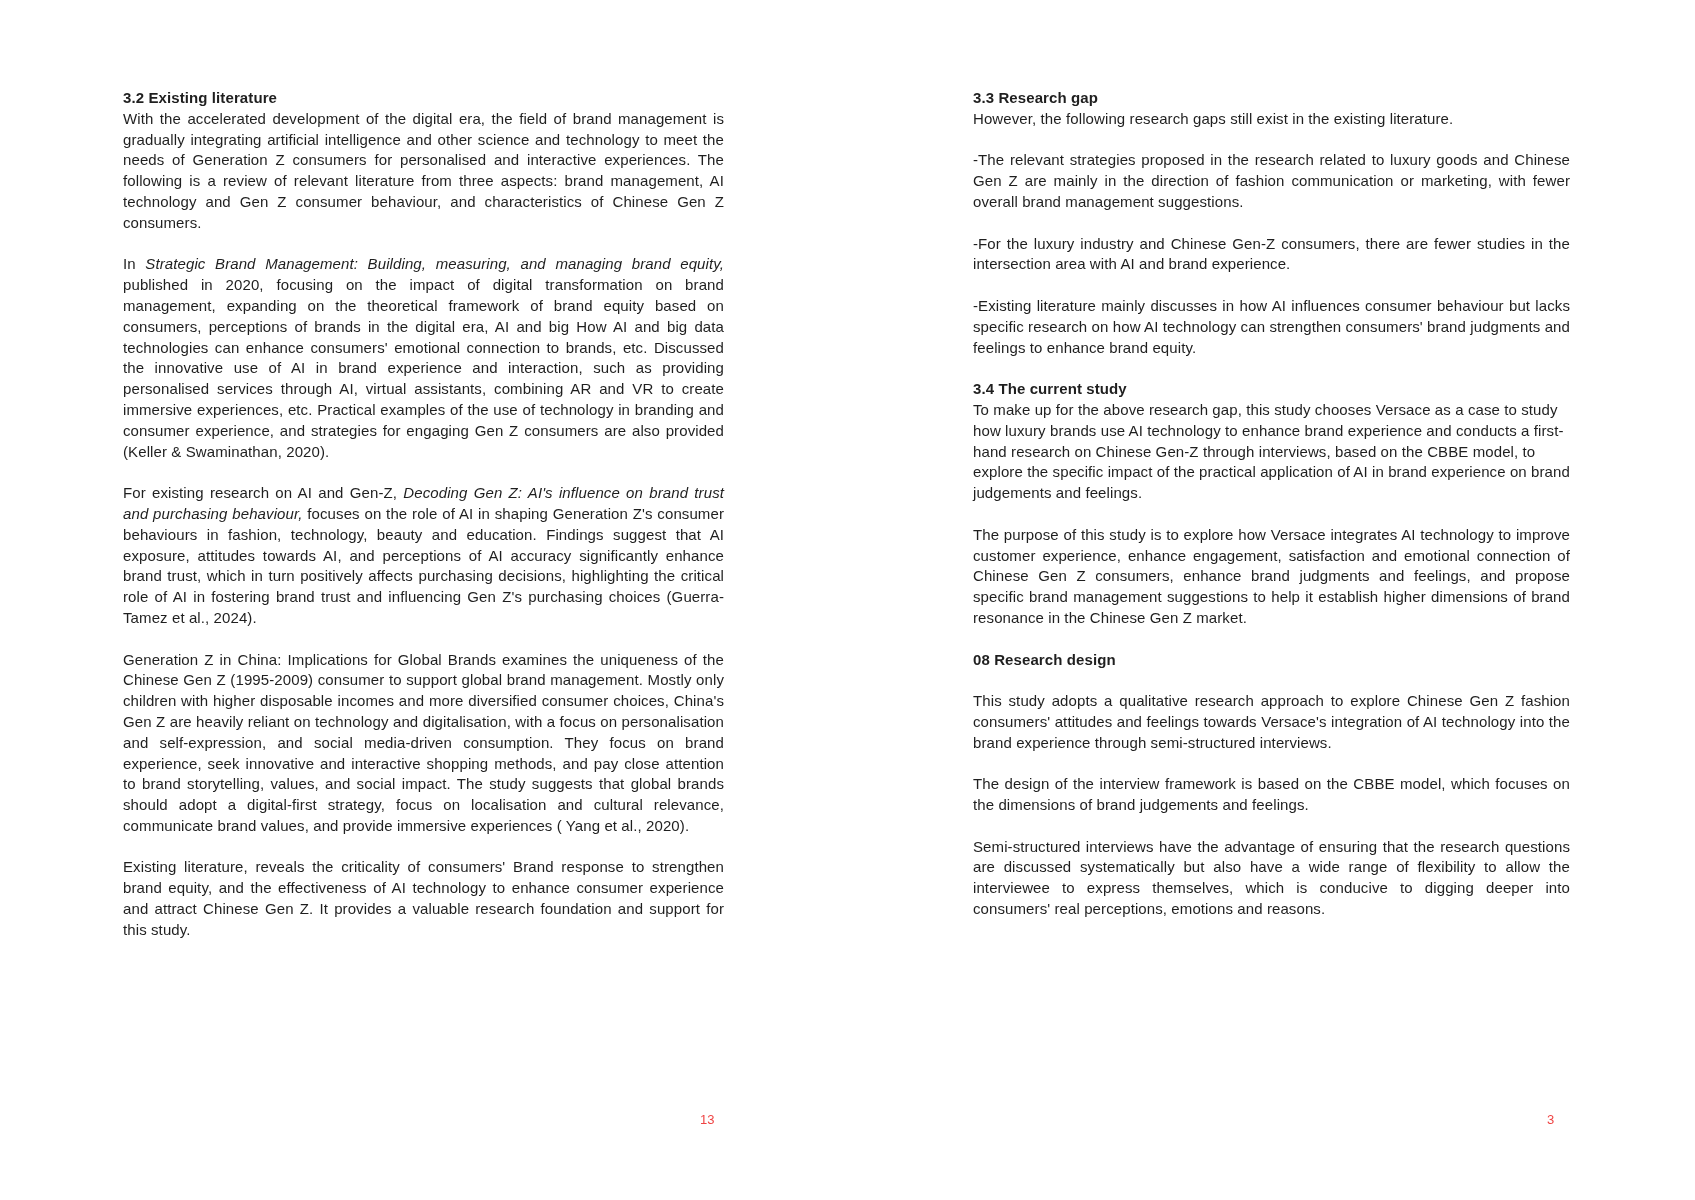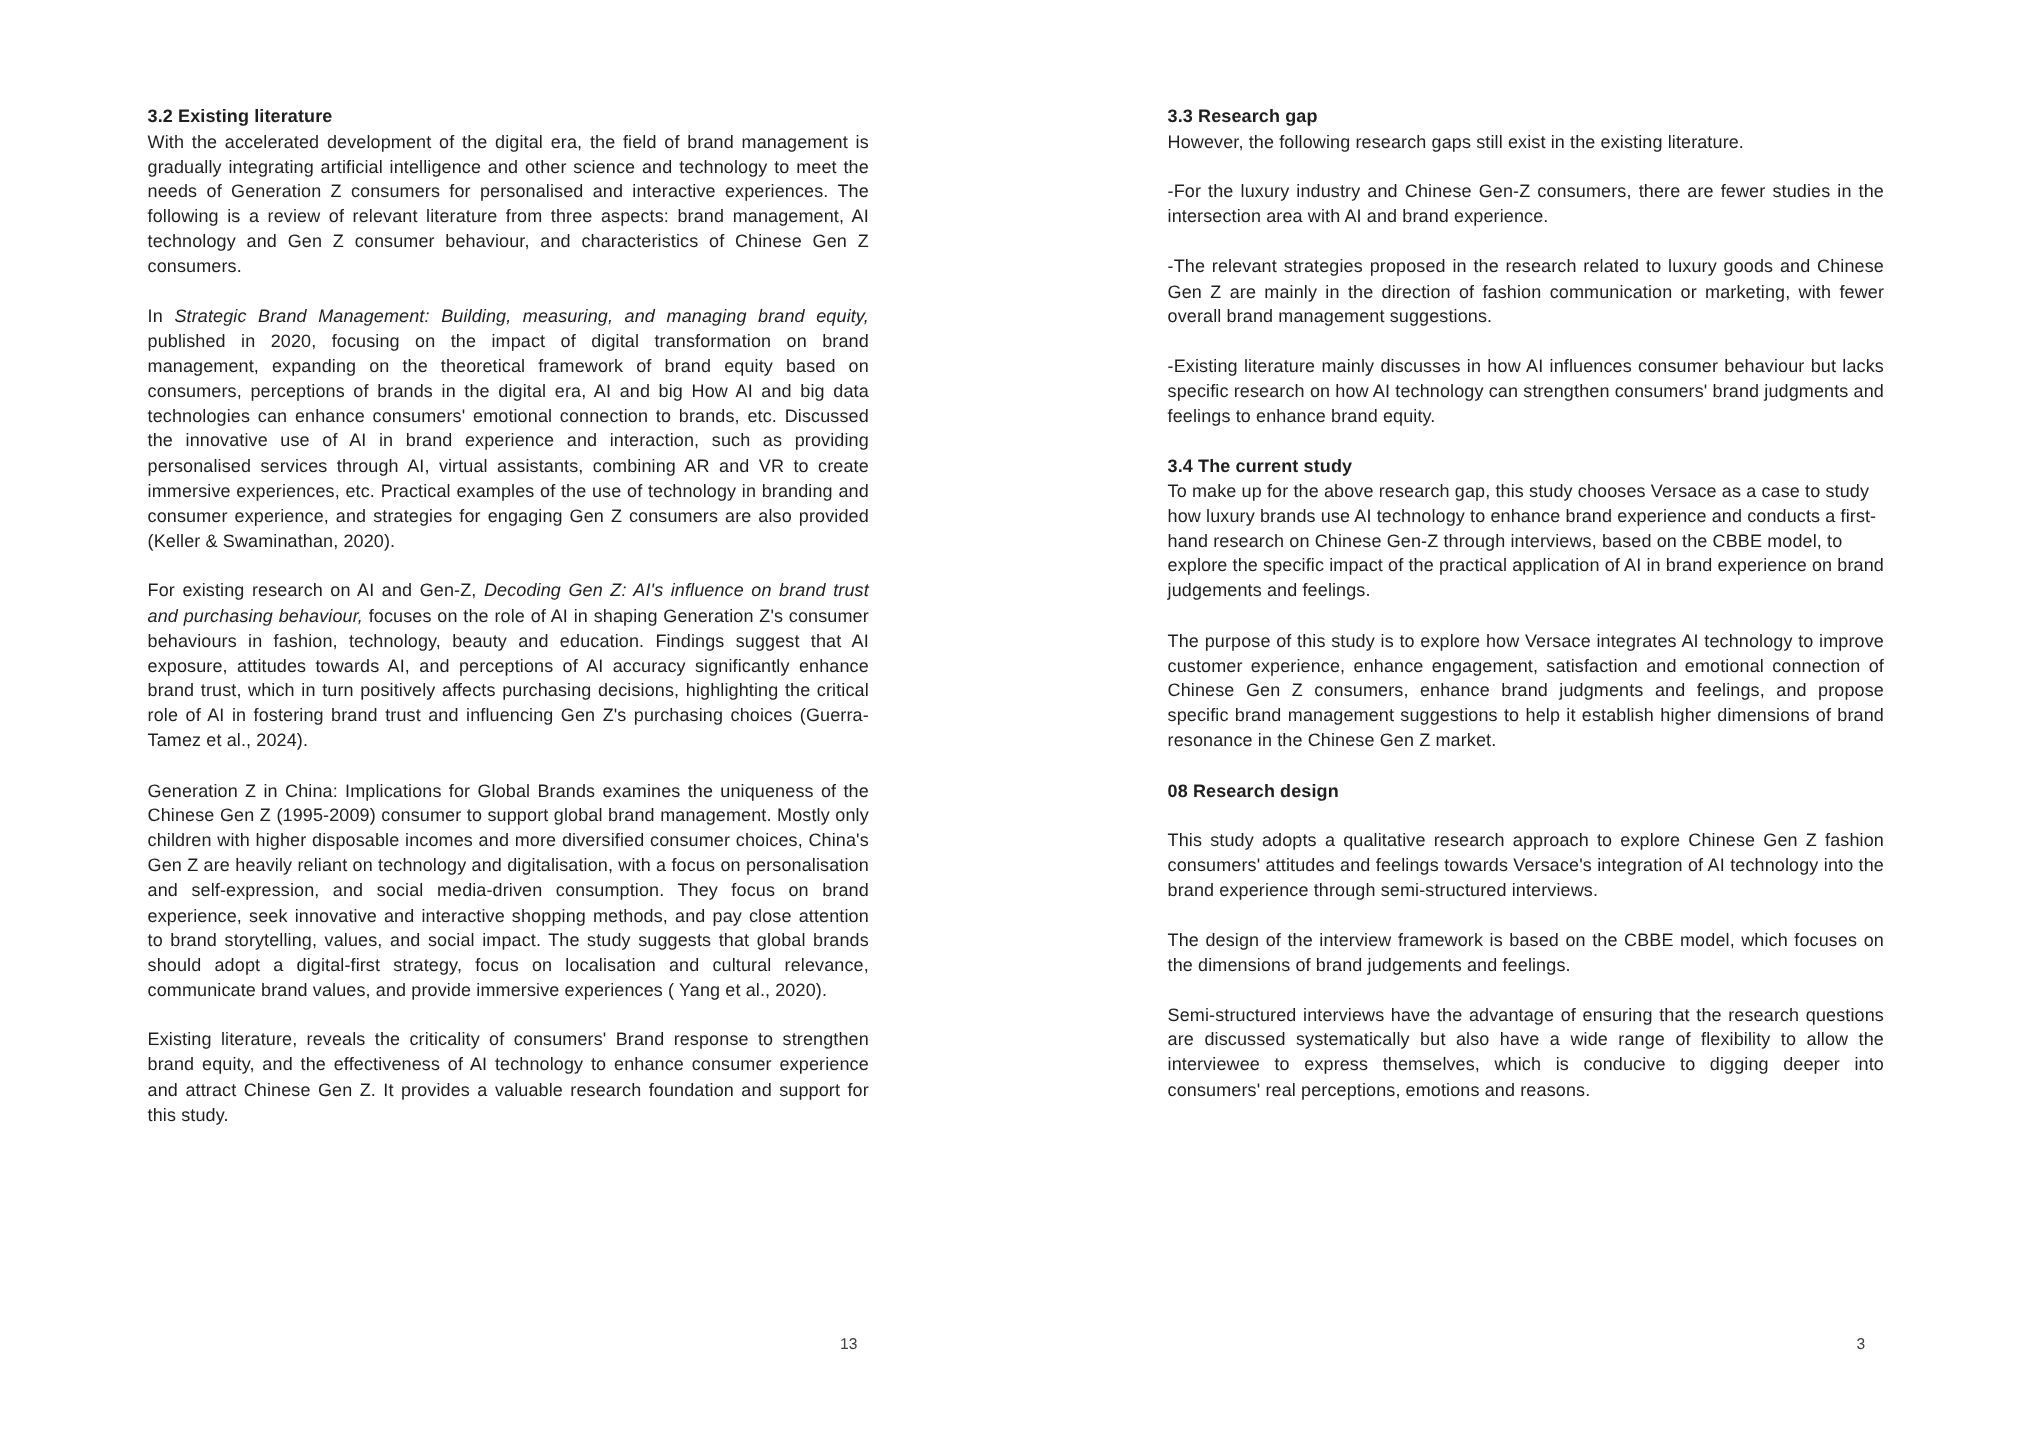--- a/index.html
+++ b/index.html
@@ -46,21 +46,21 @@
     text-align: left;
   }
   .block-heading.gap-after { margin-bottom: 20.8px; }
   .italic { font-style: italic; }
   .page-number {
     position: absolute;
     top: 1112px;
     left: 700px;
     font-size: 13px;
     line-height: 16px;
-    color: #404040;
+    color: #ef4444;
   }
 </style>
 </head>
 <body>
 
 <div class="spread">
   <section class="page page-left">
     <div class="content content-left">
         <div class="block-heading"><span>3.2 Existing literature</span></div>
         <div class="block-paragraph justify"><span>With the accelerated development of the digital era, the field of brand management is gradually integrating artificial intelligence and other science and technology to meet the needs of Generation Z consumers for personalised and interactive experiences. The following is a review of relevant literature from three aspects: brand management, AI technology and Gen Z consumer behaviour, and characteristics of Chinese Gen Z consumers.</span></div>
@@ -68,22 +68,22 @@
         <div class="block-paragraph justify"><span>For existing research on AI and Gen-Z, </span><span class="italic">Decoding Gen Z: AI's influence on brand trust and purchasing behaviour,</span><span> focuses on the role of AI in shaping Generation Z's consumer behaviours in fashion, technology, beauty and education. Findings suggest that AI exposure, attitudes towards AI, and perceptions of AI accuracy significantly enhance brand trust, which in turn positively affects purchasing decisions, highlighting the critical role of AI in fostering brand trust and influencing Gen Z's purchasing choices (Guerra-Tamez et al., 2024).</span></div>
         <div class="block-paragraph justify"><span>Generation Z in China: Implications for Global Brands examines the uniqueness of the Chinese Gen Z (1995-2009) consumer to support global brand management. Mostly only children with higher disposable incomes and more diversified consumer choices, China's Gen Z are heavily reliant on technology and digitalisation, with a focus on personalisation and self-expression, and social media-driven consumption. They focus on brand experience, seek innovative and interactive shopping methods, and pay close attention to brand storytelling, values, and social impact. The study suggests that global brands should adopt a digital-first strategy, focus on localisation and cultural relevance, communicate brand values, and provide immersive experiences ( Yang et al., 2020).</span></div>
         <div class="block-paragraph justify"><span>Existing literature, reveals the criticality of consumers' Brand response to strengthen brand equity, and the effectiveness of AI technology to enhance consumer experience and attract Chinese Gen Z. It provides a valuable research foundation and support for this study.</span></div>
       </div>
     <div class="page-number">13</div>
   </section>
   <section class="page page-right">
     <div class="content content-right">
         <div class="block-heading"><span>3.3 Research gap</span></div>
         <div class="block-paragraph no-justify"><span>However, the following research gaps still exist in the existing literature.</span></div>
+        <div class="block-paragraph justify"><span>-The relevant strategies proposed in the research related to luxury goods and Chinese Gen Z are mainly in the direction of fashion communication or marketing, with fewer overall brand management suggestions.</span></div>
         <div class="block-paragraph justify"><span>-For the luxury industry and Chinese Gen-Z consumers, there are fewer studies in the intersection area with AI and brand experience.</span></div>
-        <div class="block-paragraph justify"><span>-The relevant strategies proposed in the research related to luxury goods and Chinese Gen Z are mainly in the direction of fashion communication or marketing, with fewer overall brand management suggestions.</span></div>
         <div class="block-paragraph justify"><span>-Existing literature mainly discusses in how AI influences consumer behaviour but lacks specific research on how AI technology can strengthen consumers' brand judgments and feelings to enhance brand equity.</span></div>
         <div class="block-heading"><span>3.4 The current study</span></div>
         <div class="block-paragraph no-justify"><span>To make up for the above research gap, this study chooses Versace as a case to study how luxury brands use AI technology to enhance brand experience and conducts a first-hand research on Chinese Gen-Z through interviews, based on the CBBE model, to explore the specific impact of the practical application of AI in brand experience on brand judgements and feelings.</span></div>
         <div class="block-paragraph justify"><span>The purpose of this study is to explore how Versace integrates AI technology to improve customer experience, enhance engagement, satisfaction and emotional connection of Chinese Gen Z consumers, enhance brand judgments and feelings, and propose specific brand management suggestions to help it establish higher dimensions of brand resonance in the Chinese Gen Z market.</span></div>
         <div class="block-heading gap-after"><span>08 Research design</span></div>
         <div class="block-paragraph justify"><span>This study adopts a qualitative research approach to explore Chinese Gen Z fashion consumers' attitudes and feelings towards Versace's integration of AI technology into the brand experience through semi-structured interviews.</span></div>
         <div class="block-paragraph justify"><span>The design of the interview framework is based on the CBBE model, which focuses on the dimensions of brand judgements and feelings.</span></div>
         <div class="block-paragraph justify"><span>Semi-structured interviews have the advantage of ensuring that the research questions are discussed systematically but also have a wide range of flexibility to allow the interviewee to express themselves, which is conducive to digging deeper into consumers' real perceptions, emotions and reasons.</span></div>
       </div>
     <div class="page-number">3</div>

